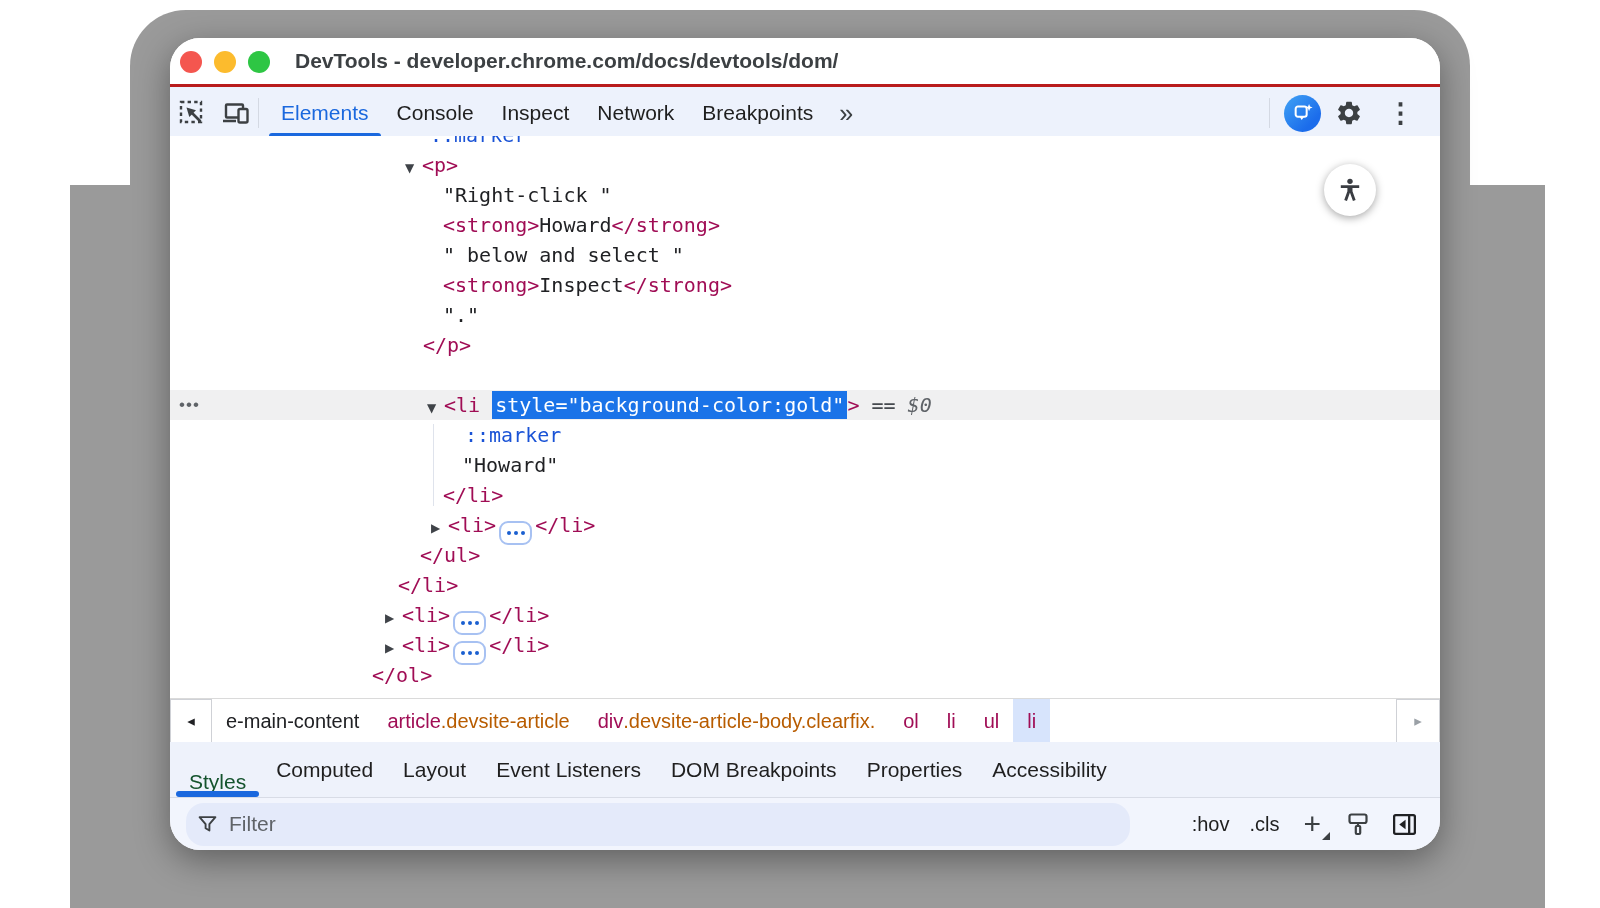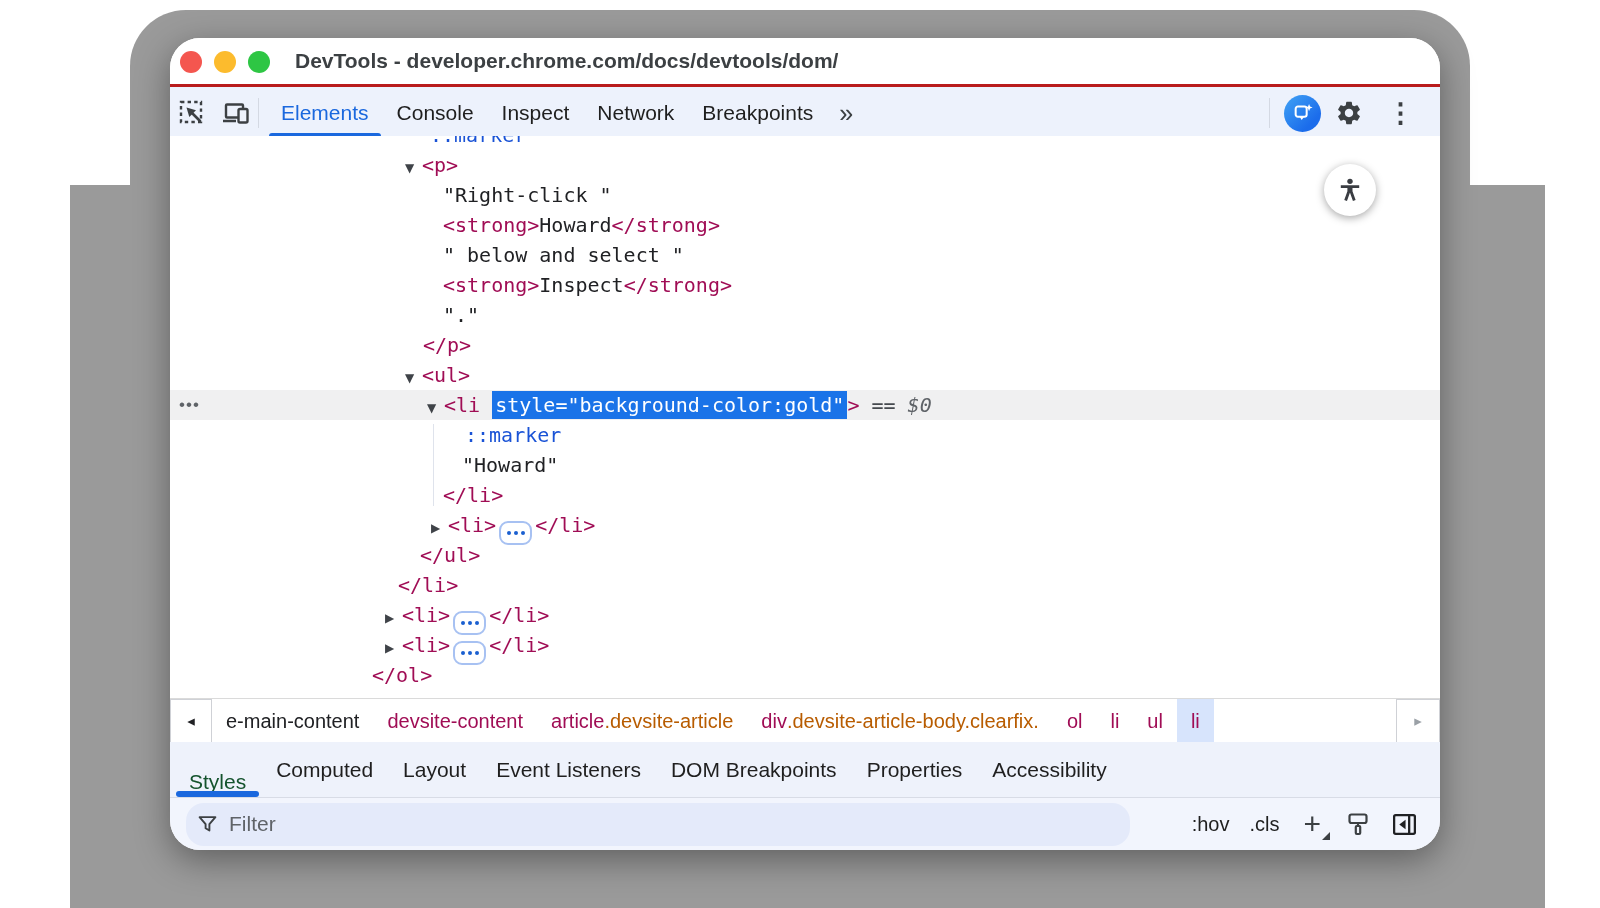--- a/index.html
+++ b/index.html
@@ -154,21 +154,20 @@
     <div class="tree" id="dom-tree">
       <div class="guide" style="left:263px;top:288px;height:82px;"></div>
     <div class="tree-line" style="top: -16px; padding-left: 260px;"><span class="tk-pseudo">::marker</span></div>
         <div class="tree-line" style="top: 14px; padding-left: 235px;"><span class="arrow">▼</span><span class="tk-tag">&lt;p&gt;</span></div>
         <div class="tree-line" style="top: 44px; padding-left: 273px;"><span class="tk-text">"Right-click "</span></div>
         <div class="tree-line" style="top: 74px; padding-left: 273px;"><span class="tk-tag">&lt;strong&gt;</span><span class="tk-text">Howard</span><span class="tk-tag">&lt;/strong&gt;</span></div>
         <div class="tree-line" style="top: 104px; padding-left: 273px;"><span class="tk-text">" below and select "</span></div>
         <div class="tree-line" style="top: 134px; padding-left: 273px;"><span class="tk-tag">&lt;strong&gt;</span><span class="tk-text">Inspect</span><span class="tk-tag">&lt;/strong&gt;</span></div>
         <div class="tree-line" style="top: 164px; padding-left: 273px;"><span class="tk-text">"."</span></div>
         <div class="tree-line" style="top: 194px; padding-left: 253px;"><span class="tk-tag">&lt;/p&gt;</span></div>
-        <div class="tree-line" style="top: 224px; padding-left: 235px;"><span class="arrow">▼</span><span class="tk-tag">&lt;ul&gt;</span></div>
         <div class="tree-line hl" style="top: 254px; padding-left: 257px;"><span class="gutter">•••</span><span class="arrow">▼</span><span class="tk-tag">&lt;li</span><span class="tk-text"> </span><span class="tk-selattr">style="background-color:gold"</span><span class="tk-tag">&gt;</span><span class="tk-text"> </span><span class="tk-op">==</span><span class="tk-text"> </span><span class="tk-dollar">$0</span></div>
         <div class="tree-line" style="top: 284px; padding-left: 295px;"><span class="tk-pseudo">::marker</span></div>
         <div class="tree-line" style="top: 314px; padding-left: 292px;"><span class="tk-text">"Howard"</span></div>
         <div class="tree-line" style="top: 344px; padding-left: 273px;"><span class="tk-tag">&lt;/li&gt;</span></div>
         <div class="tree-line" style="top: 374px; padding-left: 261px;"><span class="arrow">▶</span><span class="tk-tag">&lt;li&gt;</span><span class="pill"><i></i><i></i><i></i></span><span class="tk-tag">&lt;/li&gt;</span></div>
         <div class="tree-line" style="top: 404px; padding-left: 250px;"><span class="tk-tag">&lt;/ul&gt;</span></div>
         <div class="tree-line" style="top: 434px; padding-left: 228px;"><span class="tk-tag">&lt;/li&gt;</span></div>
         <div class="tree-line" style="top: 464px; padding-left: 215px;"><span class="arrow">▶</span><span class="tk-tag">&lt;li&gt;</span><span class="pill"><i></i><i></i><i></i></span><span class="tk-tag">&lt;/li&gt;</span></div>
         <div class="tree-line" style="top: 494px; padding-left: 215px;"><span class="arrow">▶</span><span class="tk-tag">&lt;li&gt;</span><span class="pill"><i></i><i></i><i></i></span><span class="tk-tag">&lt;/li&gt;</span></div>
         <div class="tree-line" style="top: 524px; padding-left: 202px;"><span class="tk-tag">&lt;/ol&gt;</span></div>
@@ -181,23 +180,20 @@
       </svg>
     </button>
 
     <div class="crumbbar">
       <button class="crumb-nav">◂</button>
       <div class="crumbs" id="crumbs">
           <button class="crumb">
             <span class="seg-plain">e-main-content</span>
           </button>
           <button class="crumb">
-            <span class="seg-tag">devsite-content</span>
-          </button>
-          <button class="crumb">
             <span class="seg-tag">article</span>
             <span class="seg-cls">.devsite-article</span>
           </button>
           <button class="crumb">
             <span class="seg-tag">div</span>
             <span class="seg-cls">.devsite-article-body.clearfix.</span>
           </button>
           <button class="crumb">
             <span class="seg-tag">ol</span>
           </button>

